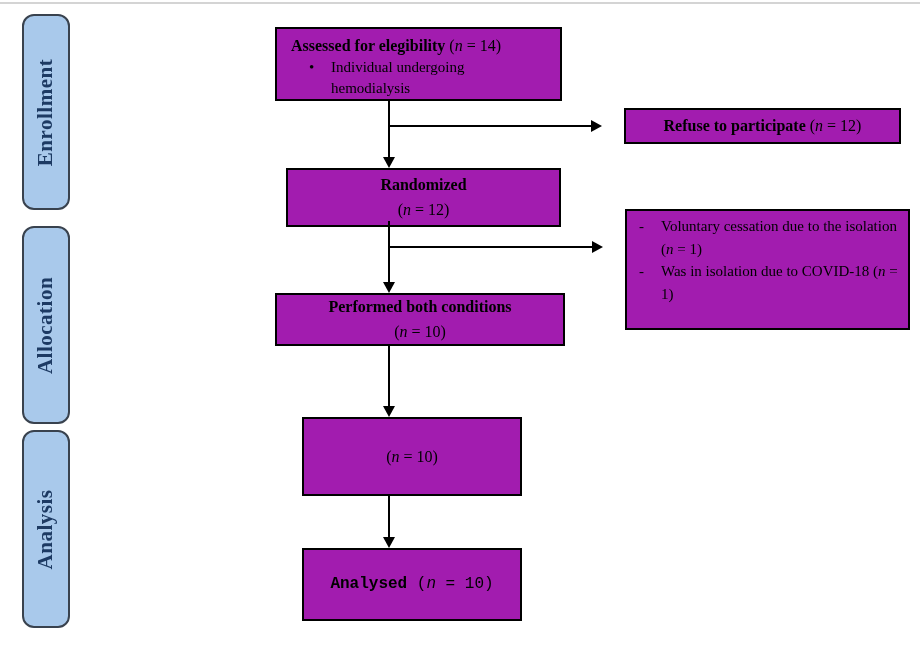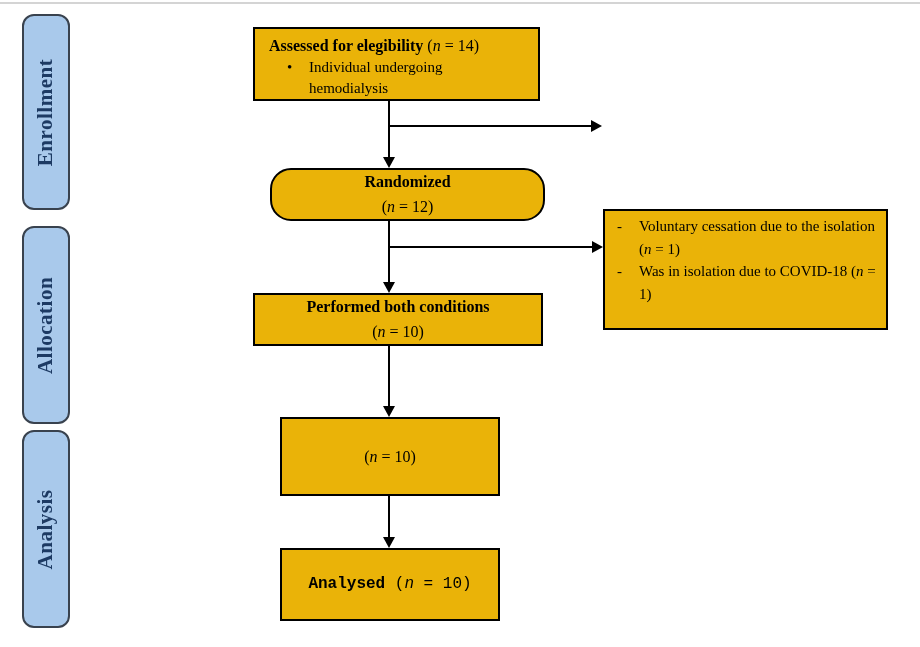--- a/index.html
+++ b/index.html
@@ -18,34 +18,34 @@
   .stage .vtext{
     transform:rotate(-90deg);white-space:nowrap;
     font-weight:bold;font-size:21px;color:#1d3a63;letter-spacing:0.5px;
   }
   #stage-enrollment{top:14px;height:196px;}
   #stage-allocation{top:226px;height:198px;}
   #stage-analysis{top:430px;height:198px;}
 
   
   .fbox{
-    position:absolute;box-sizing:border-box;background:#eab308;
-    border:2px solid #000;font-size:16px;line-height:1.45;
+    position:absolute;box-sizing:border-box;background:#a21caf;
+    border:2px solid #000;font-size:16px;line-height:1.45;margin-left:22px;
   }
   .center{display:flex;flex-direction:column;align-items:center;justify-content:center;text-align:center;}
   .b{font-weight:bold;}
   .nv{font-style:italic;}
 
   #box-assessed{left:253px;top:27px;width:287px;height:74px;padding:5px 10px 0 14px;}
   #box-assessed .bullet-row{display:flex;margin-left:18px;font-size:15px;line-height:1.4;}
   #box-assessed .bullet-glyph{width:22px;flex:none;text-align:left;}
   #box-assessed .bullet-text{max-width:170px;font-family:Liberation Serif, serif;}
 
   #box-refuse{left:602px;top:108px;width:277px;height:36px;}
-  #box-randomized{left:270px;top:168px;width:275px;height:53px;line-height:1.55;border-radius:21px;}
+  #box-randomized{left:264px;top:168px;width:275px;height:59px;line-height:1.55;}
   #box-performed{left:253px;top:293px;width:290px;height:53px;line-height:1.55;}
 
   #box-dropout{left:603px;top:209px;width:285px;height:121px;padding:4px 8px 0 12px;font-size:15px;line-height:1.5;}
   #box-dropout .heading{font-size:16px;margin-left:10px;line-height:1.4;}
   #box-dropout .ditem{display:flex;}
   #box-dropout .dash{width:22px;flex:none;}
   #box-dropout .dtext{flex:1;}
 
   #box-completed{left:280px;top:417px;width:220px;height:79px;line-height:1.45;}
   #box-analysed{left:280px;top:548px;width:220px;height:73px;font-family:Liberation Mono, monospace;}
@@ -79,20 +79,26 @@
     <div>
       <span class="b">Assessed for elegibility</span>
       <span><span>(</span><span class="nv">n</span><span> = 14)</span></span>
     </div>
     <div class="bullet-row">
       <span class="bullet-glyph">•</span>
       <span class="bullet-text">Individual undergoing hemodialysis</span>
     </div>
   </div>
 
+  <div class="fbox center" id="box-refuse">
+    <div>
+      <span class="b">Refuse to participate</span>
+      <span><span>(</span><span class="nv">n</span><span> = 12)</span></span>
+    </div>
+  </div>
 
   <div class="fbox center" id="box-randomized">
     <div class="b">Randomized</div>
     <div><span>(</span><span class="nv">n</span><span> = 12)</span></div>
   </div>
 
   <div class="fbox" id="box-dropout">
     <div class="ditem">
       <span class="dash">-</span>
       <span class="dtext"><span>Voluntary cessation due to the isolation</span>

